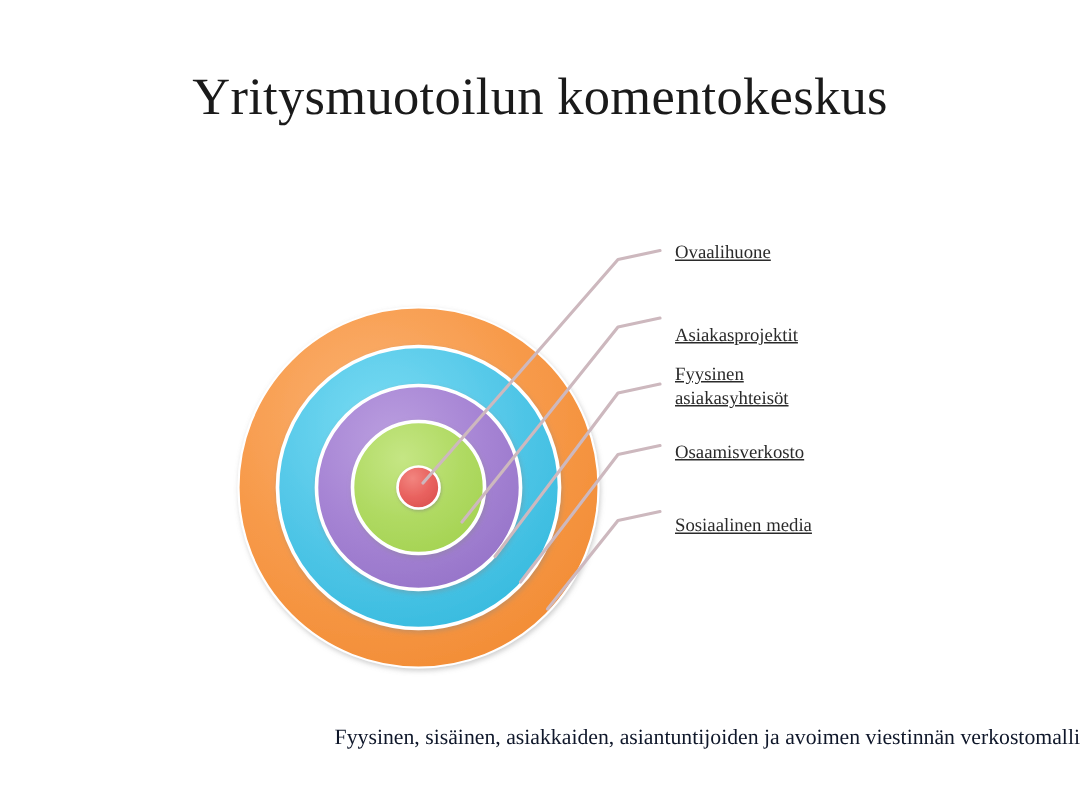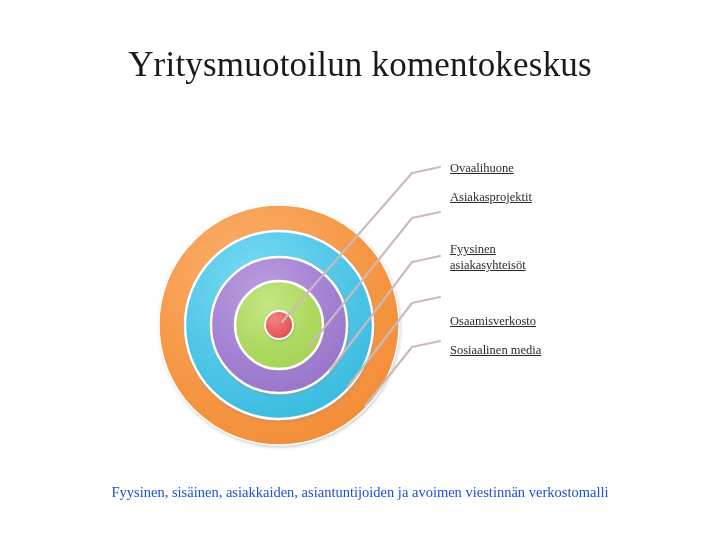--- a/index.html
+++ b/index.html
@@ -49,24 +49,24 @@
     color: #2b2b2b;
     line-height: 1.28;
     white-space: pre-line;
     text-decoration: underline;
   }
   #caption {
     position: absolute;
     left: 0;
     top: 484px;
     width: 720px;
-    text-align: center;
+    text-align: right;
     font-family: "Liberation Serif", "DejaVu Serif", serif;
     font-size: 14.5px;
-    color: #1d4ed8;
+    color: #0f172a;
     white-space: nowrap;
   }
 </style>
 </head>
 <body>
 
 <div id="slide">
 
   <div id="slide-title">Yritysmuotoilun komentokeskus</div>
 
@@ -117,24 +117,24 @@
       <path d="M 282 322 L 412 173 L 440 167"></path>
       <path d="M 308 348 L 412 218 L 440 212"></path>
       <path d="M 330 371 L 412 262 L 440 256"></path>
       <path d="M 347 388 L 412 303 L 440 297"></path>
       <path d="M 365 406 L 412 347 L 440 341"></path>
     </g>
   </svg>
 
   <div class="callout-label" style="left:450px; top:160px;">Ovaalihuone</div>
 
-  <div class="callout-label" style="left:450px; top:189px;">Asiakasprojektit</div>
+  <div class="callout-label" style="left:450px; top:215px;">Asiakasprojektit</div>
 
   <div class="callout-label" style="left:450px; top:241px;">Fyysinen
 asiakasyhteisöt</div>
 
-  <div class="callout-label" style="left:450px; top:293px;margin-top:20px;">Osaamisverkosto</div>
+  <div class="callout-label" style="left:450px; top:293px;">Osaamisverkosto</div>
 
   <div class="callout-label" style="left:450px; top:342px;">Sosiaalinen media</div>
 
   <div id="caption">Fyysinen, sisäinen, asiakkaiden, asiantuntijoiden ja avoimen viestinnän verkostomalli</div>
 
 </div>
 
 </body></html>

